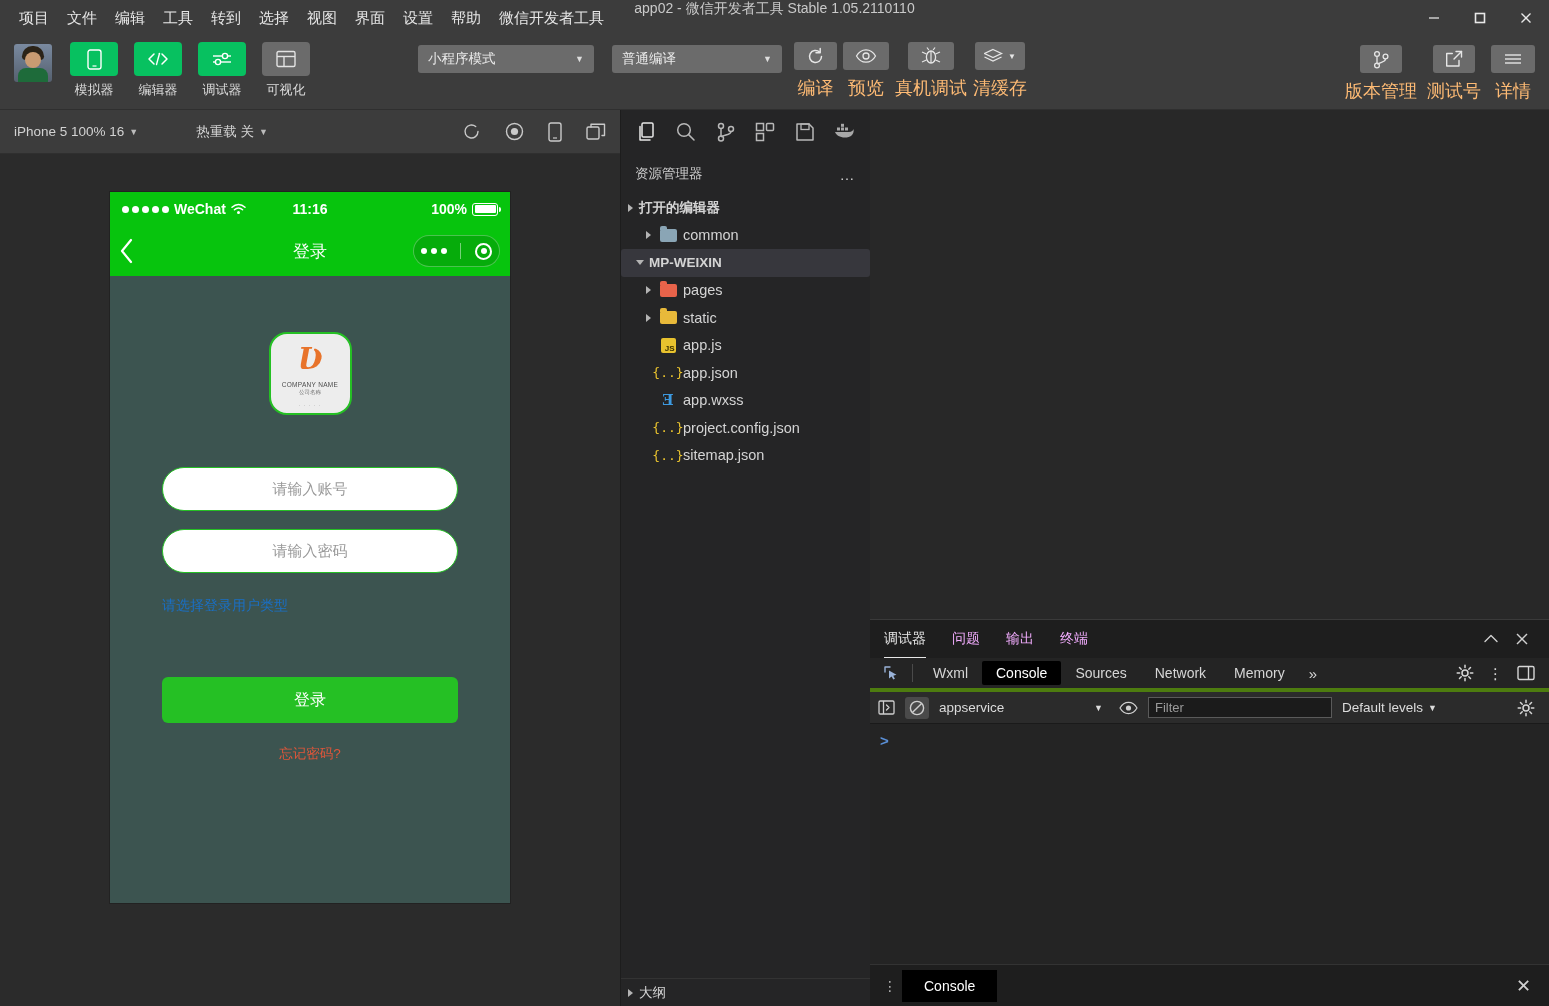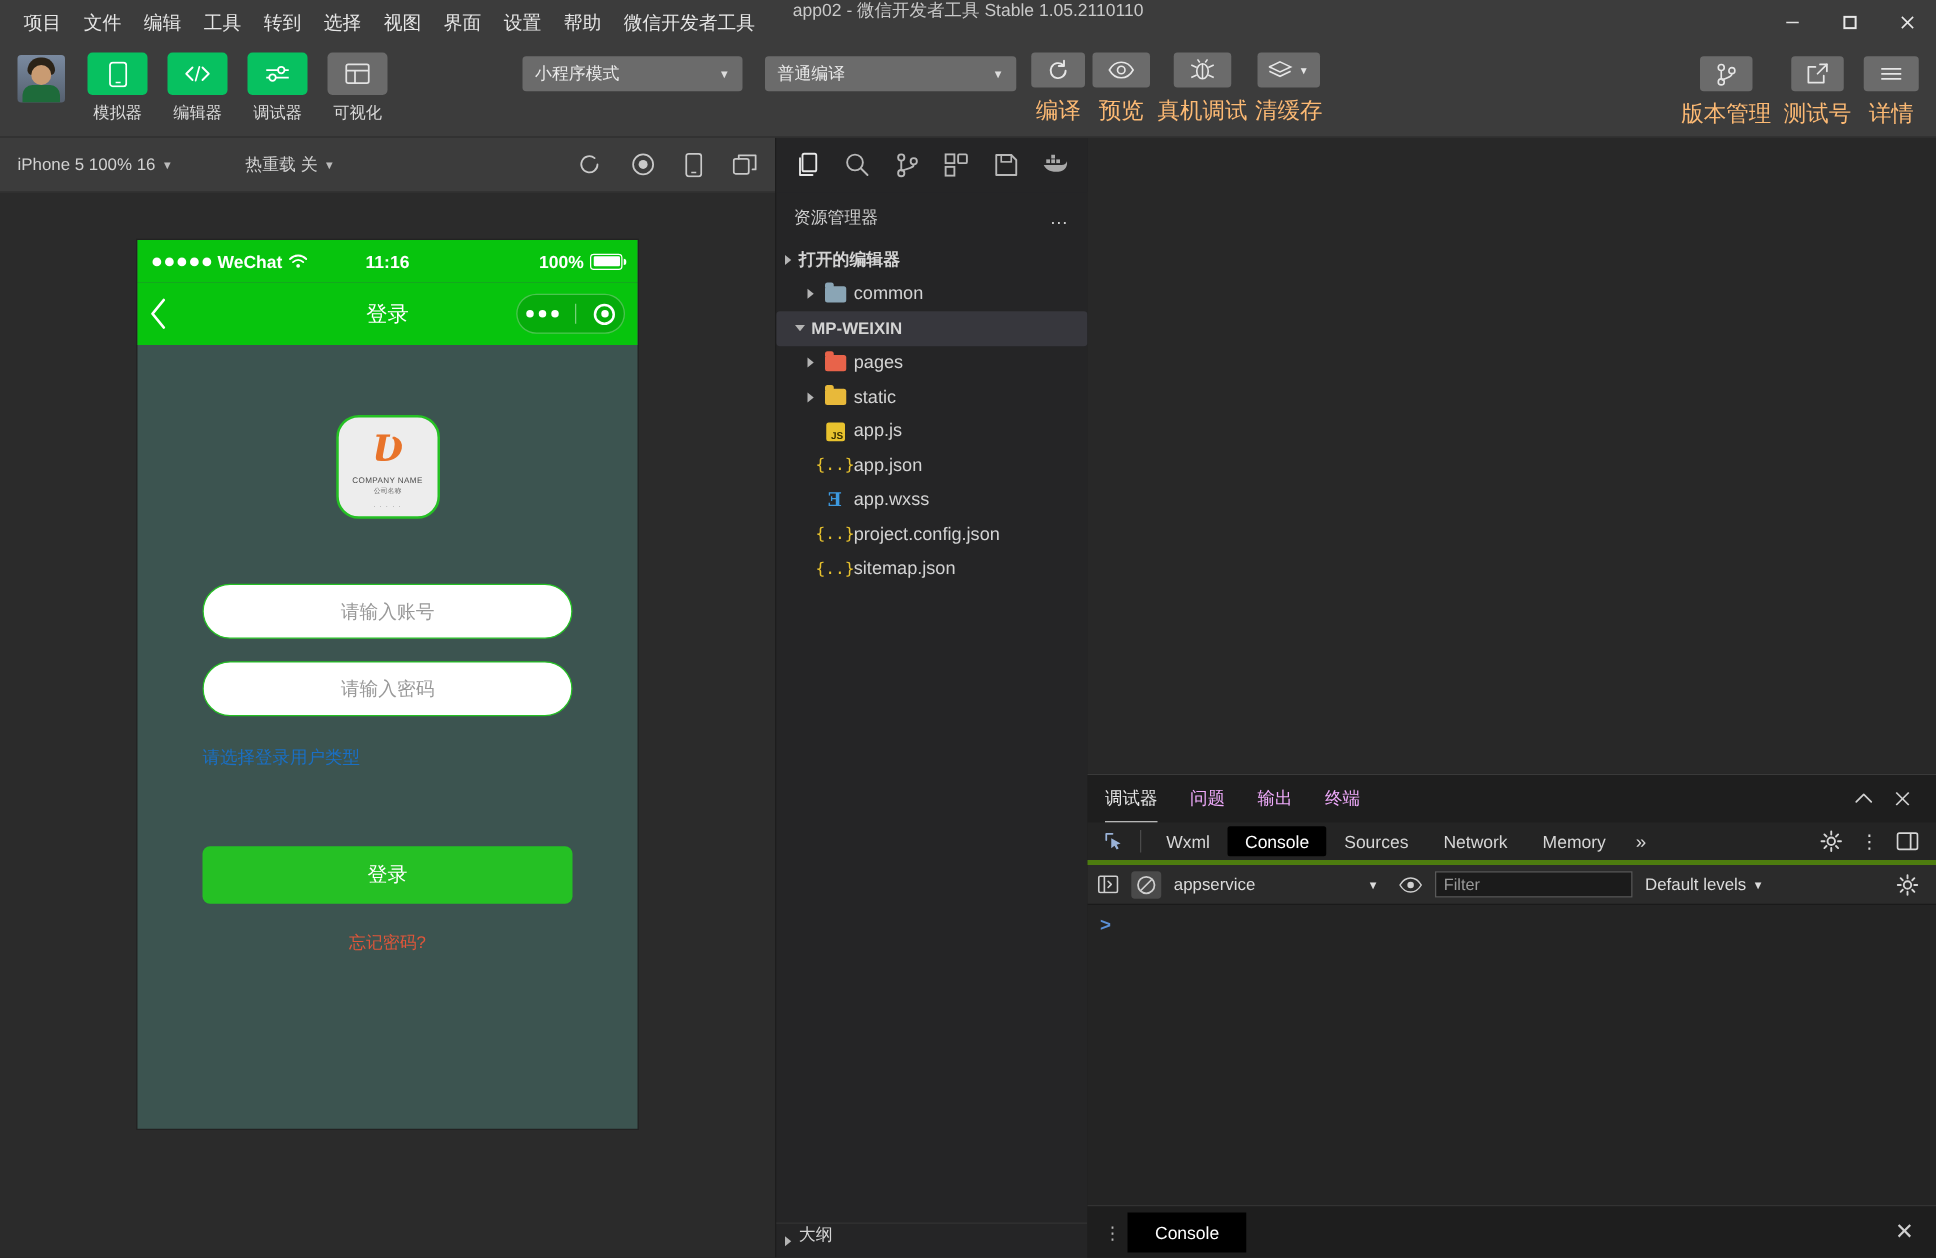--- a/index.html
+++ b/index.html
@@ -52,21 +52,21 @@
   .sep-sp { width: 104px; }
   .selwrap { margin-top: 3px; }
   .sel {
     height: 28px; background: #6b6b6b; border-radius: 3px; color: #eaeaea;
     font-size: 13.5px; display: flex; align-items: center; padding: 0 10px;
     position: relative; cursor: default;
   }
   .sel .cap { flex: 1; }
   .sel .car { font-size: 9px; color: #ddd; margin-left: 8px; }
   .sel.w1 { width: 176px; }
-  .sel.w2 { width: 201px; }
+  .sel.w2 { width: 170px; }
 
   .actbtn { display: flex; flex-direction: column; align-items: center; cursor: default; }
   .actbtn .box {
     height: 28px; border-radius: 3px; background: #6b6b6b;
     display: flex; align-items: center; justify-content: center; padding: 0 12px;
   }
   .actbtn .lbl { font-size: 18px; color: #fdba74; margin-top: 6px; white-space: nowrap; }
   .right-grp { margin-left: auto; display: flex; gap: 10px; padding-top: 3px; }
 
   
@@ -149,21 +149,21 @@
   .arr { width: 0; height: 0; border-left: 5px solid #b4b4b4; border-top: 4px solid transparent; border-bottom: 4px solid transparent; }
   .arr.open { border-left: 4px solid transparent; border-right: 4px solid transparent; border-top: 5px solid #b4b4b4; border-bottom: none; }
   .ticon { width: 22px; display: flex; align-items: center; justify-content: center; flex: 0 0 22px; margin-right: 4px; }
   .bold { font-weight: bold; font-size: 13.5px; }
   .folder { width: 17px; height: 13px; border-radius: 2px 2px 2px 2px; position: relative; display:block; }
   .folder::before { content:""; position:absolute; top:-3px; left:0; width:7px; height:4px; border-radius:2px 2px 0 0; background: inherit; }
   .jsbadge { width: 15px; height: 15px; background: #e8c22e; color: #3a3000; font-size: 8px; font-weight: bold;
              display: flex; align-items: flex-end; justify-content: flex-end; border-radius: 2px; padding: 0 1px; font-family: "Liberation Sans", sans-serif; }
   .jbrace { color: #e8c22e; font-size: 13px; font-family: "DejaVu Sans Mono", monospace; }
   .wxssi { color: #3d9ae0; font-size: 15px; font-weight: bold; font-family: "DejaVu Serif", serif; }
-  .outline-row { height: 28px; display: flex; color: #d4d4d4; border-top: 1px solid #333; font-size: 13.5px; }
+  .outline-row { height: 28px; display: flex; align-items: center; color: #d4d4d4; border-top: 1px solid #333; font-size: 13.5px; }
 
   
   .maincol { flex: 1; display: flex; flex-direction: column; background: #1e1e1e; min-width: 0; }
   .editorarea { flex: 1; background: #282828; min-height: 0; }
   .panel { height: 387px; flex: 0 0 387px; background: #1e1e1e; display: flex; flex-direction: column; border-top: 1px solid #3a3a3a; }
   .panel-tabs { height: 38px; display: flex; align-items: center; padding: 0 14px; flex: 0 0 38px; }
   .ptab { font-size: 14px; color: #f0abfc; margin-right: 26px; height: 38px; display: flex; align-items: center;
           border-bottom: 1px solid transparent; cursor: default; }
   .ptab.on { color: #e7e7e7; border-bottom: 1px solid #e7e7e7; }
   .panel-acts { margin-left: auto; display: flex; gap: 16px; align-items: center; }
@@ -172,21 +172,21 @@
   .dt-pick { width: 30px; display: flex; align-items: center; justify-content: center; }
   .dt-sep { width: 1px; height: 18px; background: #4a4a4a; margin: 0 6px; }
   .dt-tab { font-size: 14px; color: #d6d6d6; padding: 4px 14px; border-radius: 2px; cursor: default; }
   .dt-tab.on { background: #000; color: #fff; }
   .dt-more { color: #d6d6d6; font-size: 15px; padding: 0 10px; }
   .dt-right { margin-left: auto; display: flex; align-items: center; gap: 14px; padding-right: 8px; }
 
   .dt-toolbar { height: 32px; background: #2b2b2b; display: flex; align-items: center; padding: 0 8px; gap: 10px; flex: 0 0 32px; border-bottom: 1px solid #1a1a1a; }
   .ctx-sel { display: flex; align-items: center; min-width: 170px; color: #dcdcdc; font-size: 13.5px; }
   .ctx-sel .car { margin-left: auto; font-size: 9px; padding-right: 6px; }
-  .filterbox { width: 158px; height: 21px; background: #1b1b1b; border: 1px solid #5a5a5a; color: #9a9a9a;
+  .filterbox { width: 184px; height: 21px; background: #1b1b1b; border: 1px solid #5a5a5a; color: #9a9a9a;
                font-size: 13px; display: flex; align-items: center; padding: 0 6px; }
   .levels { color: #dcdcdc; font-size: 13.5px; display: flex; align-items: center; gap: 5px; }
   .dt-toolbar .sp { margin-left: auto; }
   .console-body { flex: 1; background: #242424; padding: 8px 10px; min-height: 0; }
   .prompt { color: #5a8fd6; font-size: 15px; font-weight: bold; }
   .drawer {
     height: 42px; background: #1e1e1e; display: flex; align-items: center; padding: 0 8px; flex: 0 0 42px; border-top: 1px solid #333;
   }
   .drawer .kebab { color: #b5b5b5; font-size: 14px; width: 24px; text-align: center; line-height: 1; }
   .drawer-tab { background: #000; color: #fff; font-size: 14px; padding: 8px 22px; }

